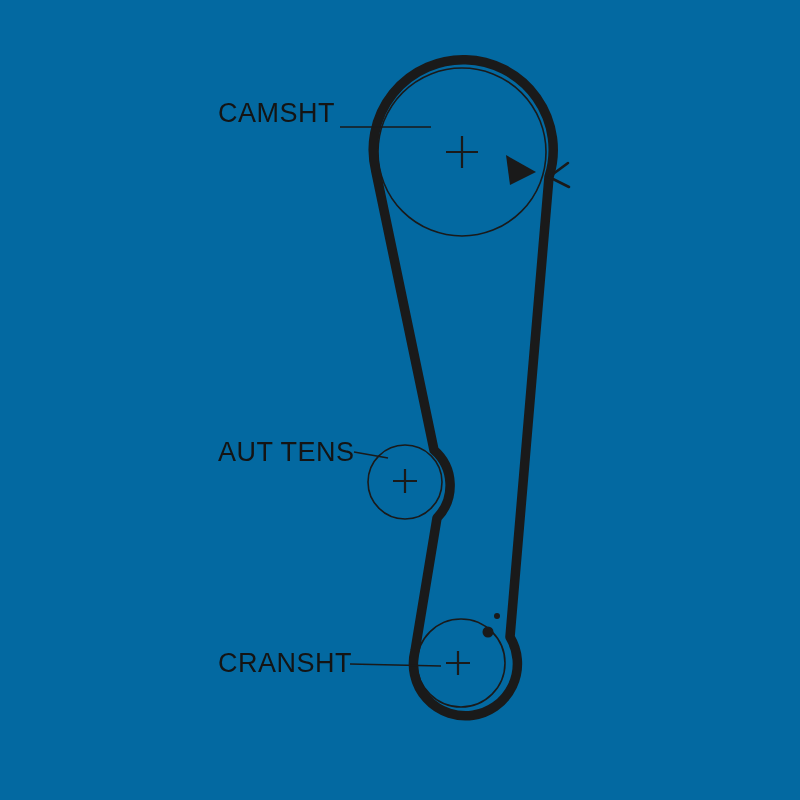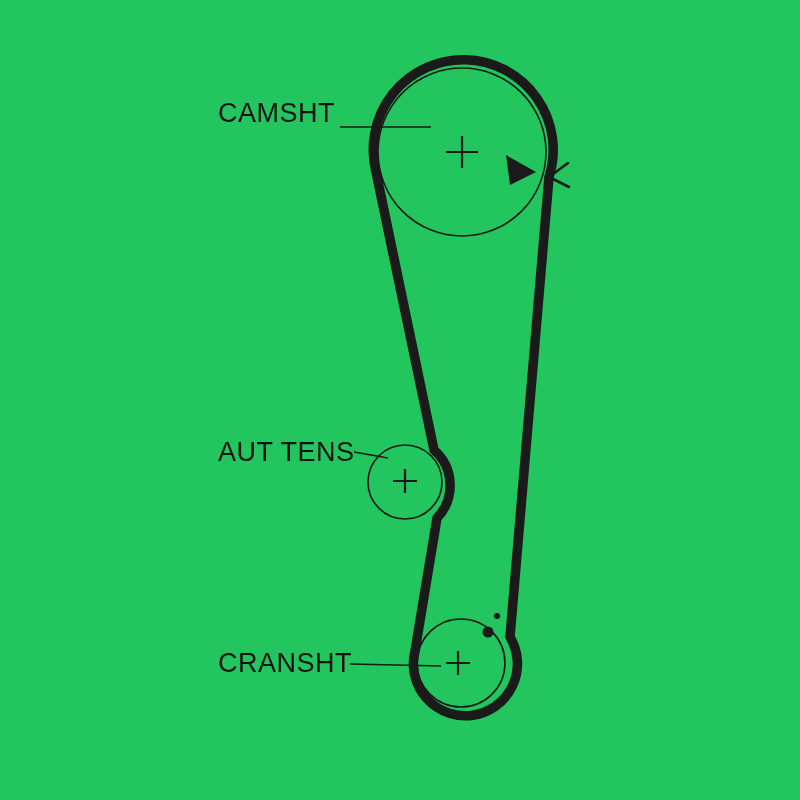--- a/index.html
+++ b/index.html
@@ -7,21 +7,21 @@
     padding: 0;
     width: 800px;
     height: 800px;
     background: #ffffff;
     font-family: "Liberation Sans", sans-serif;
   }
   .stage {
     position: relative;
     width: 800px;
     height: 800px;
-    background: #22c55e;
+    background: #0369a1;
     overflow: hidden;
   }
   svg { display: block; }
   .diagram-label {
     font-family: "Liberation Sans", sans-serif;
     font-size: 27px;
     letter-spacing: 0.5px;
     fill: #141414;
   }
   .thin-line   { stroke: #1a1a1a; stroke-width: 1.6; fill: none; }

